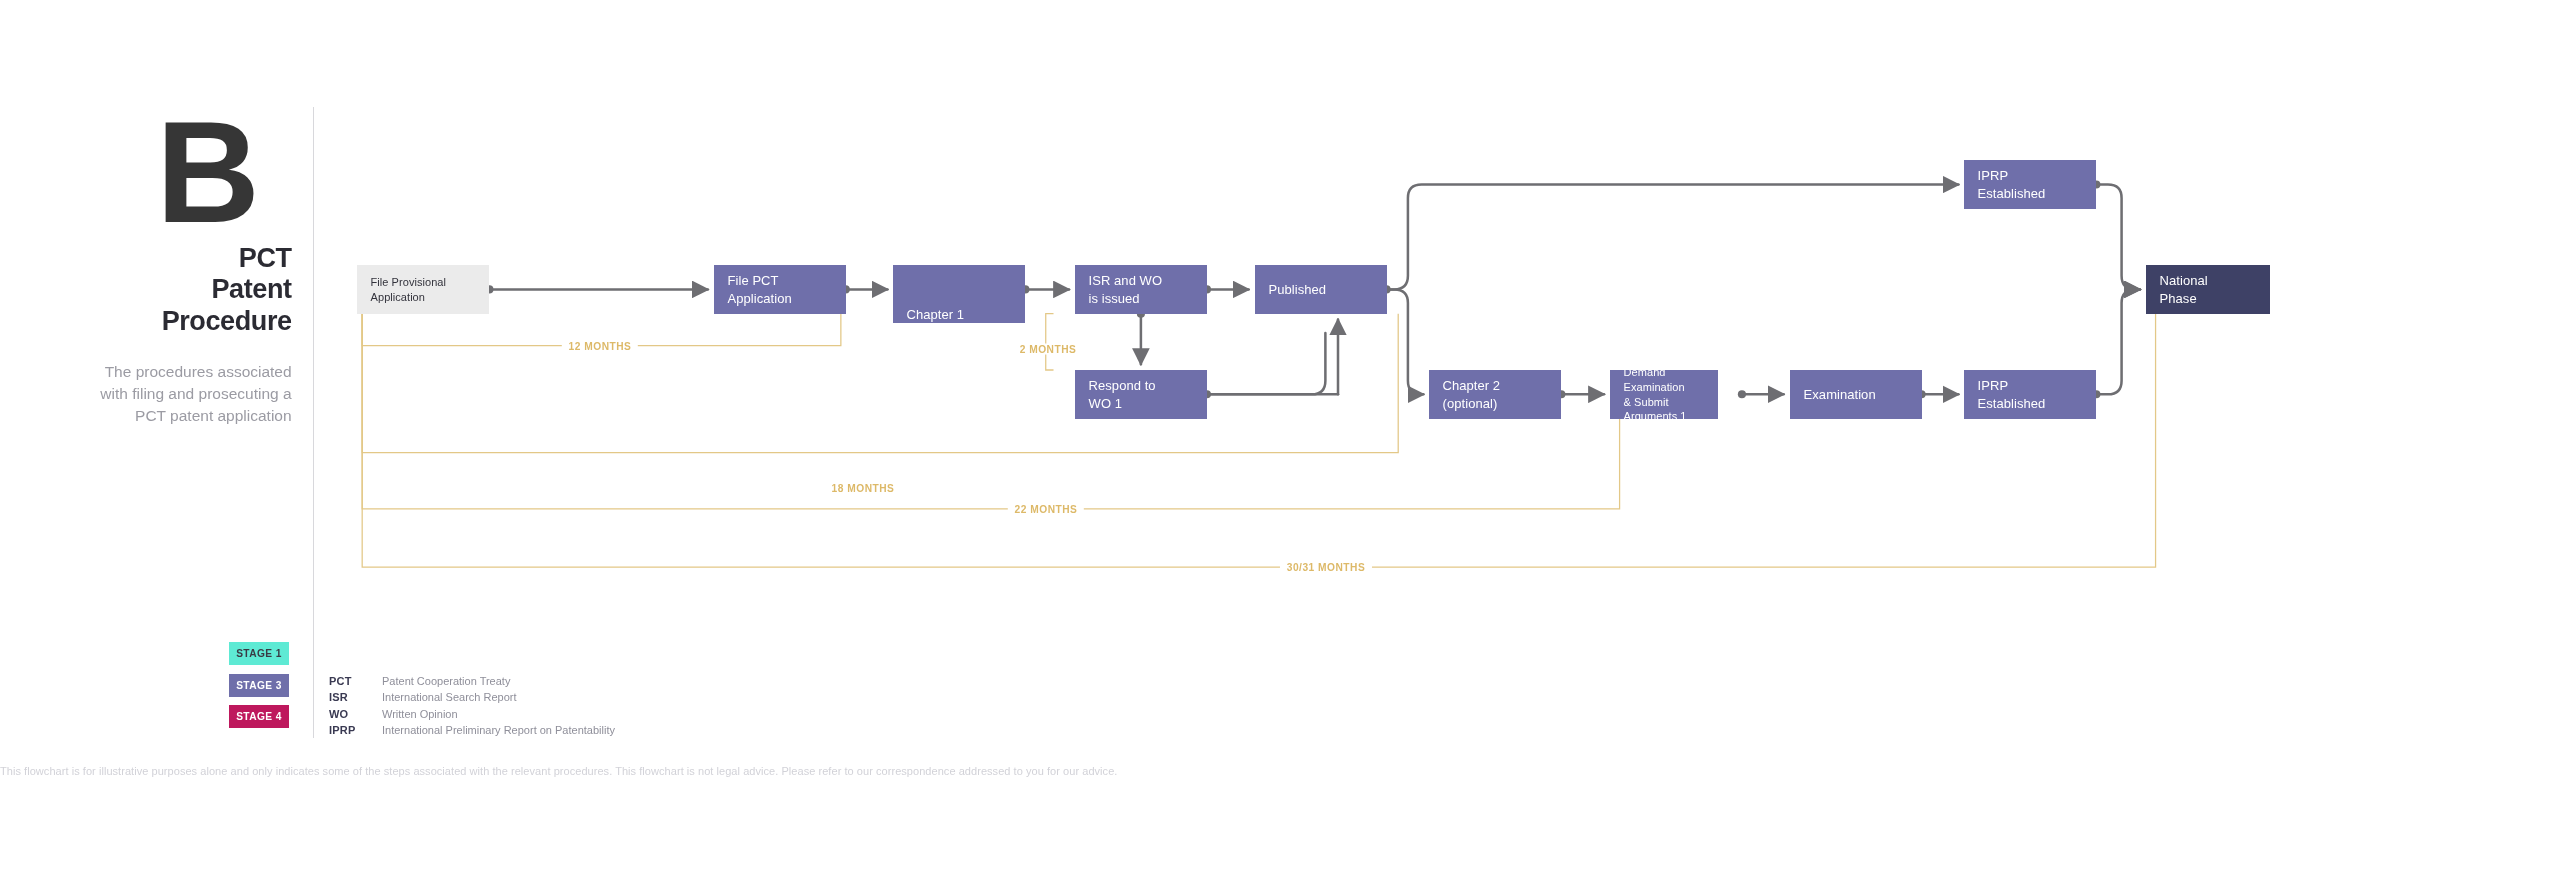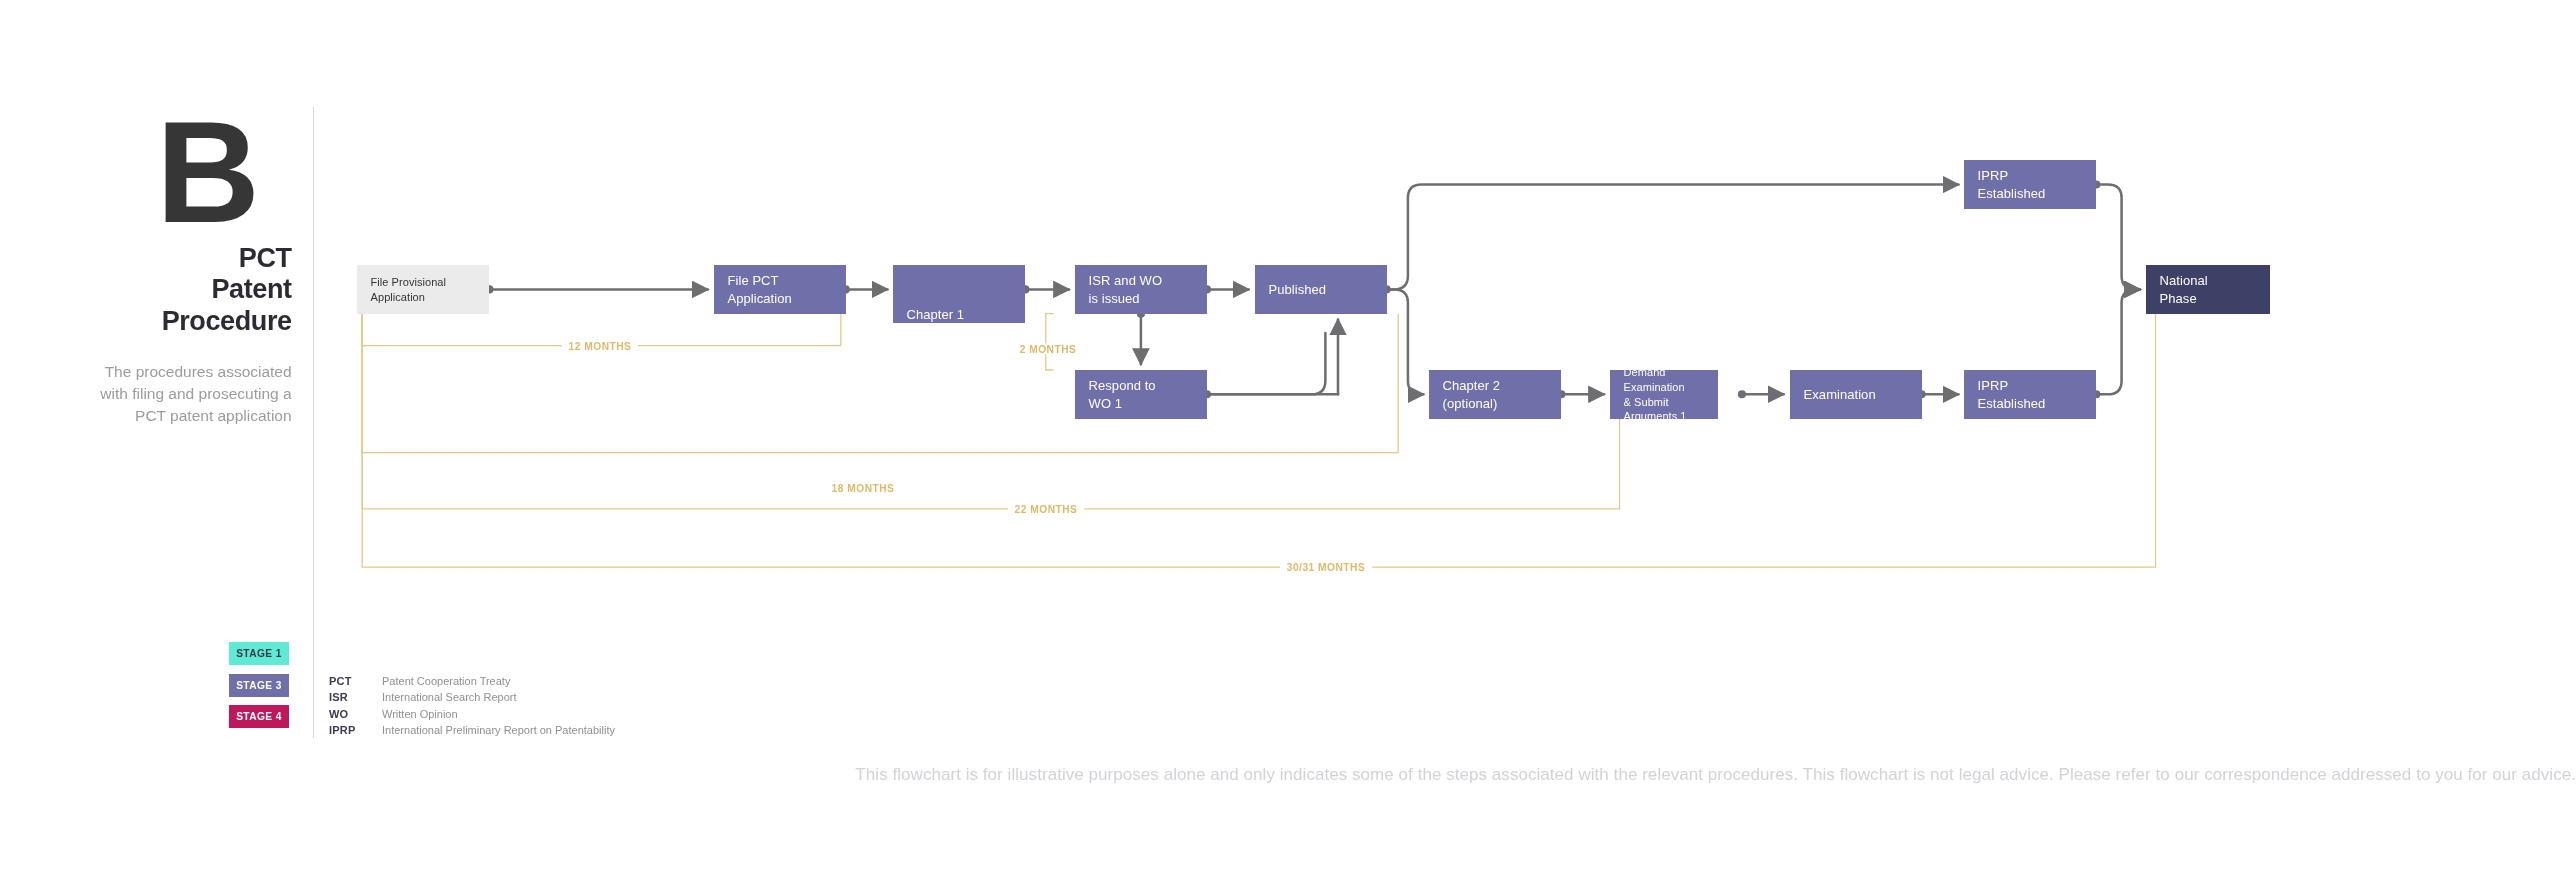--- a/index.html
+++ b/index.html
@@ -53,21 +53,21 @@
 
   
   #abbr-key{position:absolute;left:329px;top:673px;font-size:11px;line-height:1.48;}
   .abbr-row{display:flex;}
   .abbr-term{width:53px;font-weight:bold;color:#3a3a52;letter-spacing:0.2px;}
   .abbr-def{color:#8f8f9a;}
 
   
   #footer{
     position:absolute;left:0;right:0;top:765px;
-    text-align:right;font-size:17px;color:#d2d2d8;letter-spacing:0.05px;
+    text-align:left;font-size:11px;color:#d2d2d8;letter-spacing:0.05px;
   }
 
   
   #diagram{position:absolute;left:0;top:0;width:2576px;height:874px;}
   .nodebox{position:absolute;display:flex;align-items:center;}
   .nodebox .lbl{
     padding-left:13.6px;padding-right:7.8px;
     font-size:13px;line-height:1.33;letter-spacing:0.05px;
   }
   .nb-grey{background:#ebebeb;}

